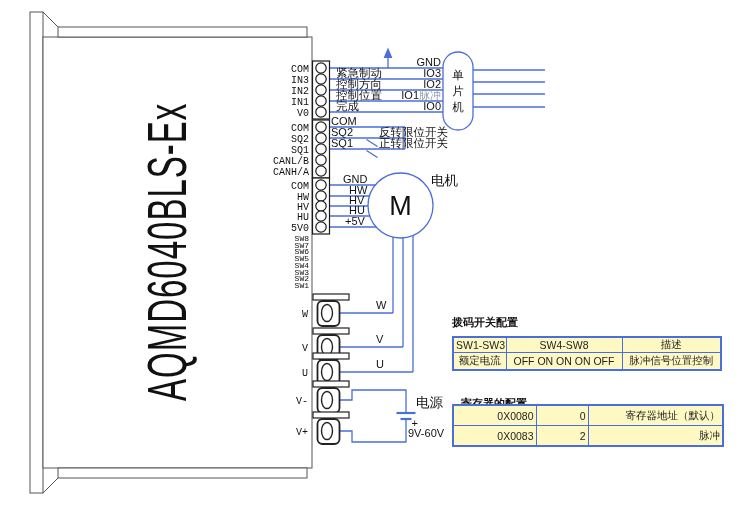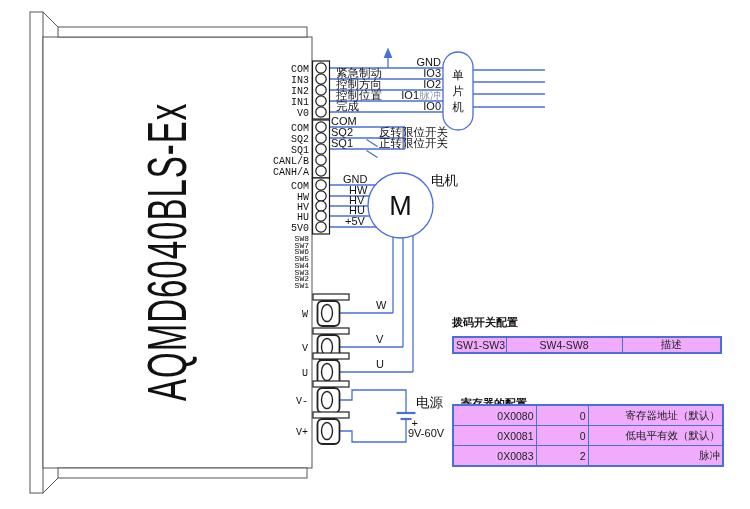--- a/index.html
+++ b/index.html
@@ -12,21 +12,21 @@
   .cjk{font-family:"Liberation Sans","DejaVu Sans",sans-serif;font-size:11.5px;fill:#111;}
   .muted{fill:#8d96a6;}
   .big-label{font-family:"Liberation Sans","DejaVu Sans",sans-serif;font-size:13.5px;fill:#111;}
   .dev{fill:#fff;stroke:#555;stroke-width:1;}
   .blk{fill:#fff;stroke:#1a1a1a;stroke-width:1.2;}
   .spade{fill:#fff;stroke:#222;}
   .wire{stroke:#4a6edb;stroke-width:1.3;fill:none;}
   .blue-part{stroke:#4a6edb;fill:none;}
   .tbl-title{position:absolute;font-size:11px;font-weight:600;color:#111;}
   table.tbl{position:absolute;border-collapse:collapse;table-layout:fixed;
-            font-size:10.5px;color:#222;text-align:center;background:#f0abfc;
+            font-size:10.5px;color:#222;text-align:center;background:#fef9c3;
             border:2px solid #4a6edb;}
   table.tbl td{border:1px solid #4a6edb;padding:0 2px;font-weight:400;overflow:hidden;white-space:nowrap;}
   table.tbl tr.hdr td{height:14px;}
   table.tbl tr.row td{height:16px;}
   table.tbl2 tr.hdr td{height:16px;}
   table.tbl2 tr.row td{height:19px;text-align:right;}
 </style>
 </head>
 <body>
 
@@ -230,42 +230,42 @@
         <col style="width:53px">
         <col style="width:116px">
         <col style="width:99px">
       </colgroup>
   <tbody>
         <tr class="hdr">
     <td>SW1-SW3</td>
     <td>SW4-SW8</td>
     <td>描述</td>
   </tr>
+  <tr class="row">
+    <td>额定电流</td>
+    <td>OFF ON ON ON OFF</td>
+    <td>脉冲信号位置控制</td>
+  </tr>
 </tbody>
     </table>
 
 
 <div class="tbl-title" style="left:461px;top:396px;">寄存器的配置</div>
 <table class="tbl tbl2" style="left:452px;top:404px;width:270px;">
   <colgroup>
         <col style="width:83px">
         <col style="width:52px">
         <col style="width:135px">
       </colgroup>
   <tbody>
   <tr class="row">
     <td>0X0080</td>
     <td>0</td>
     <td>寄存器地址（默认）</td>
   </tr>
   <tr class="row">
-    <td>0X0081</td>
-    <td>0</td>
-    <td>低电平有效（默认）</td>
-  </tr>
-  <tr class="row">
     <td>0X0083</td>
     <td>2</td>
     <td>脉冲</td>
   </tr>
 </tbody>
     </table>
 </div>
 
 </body></html>

